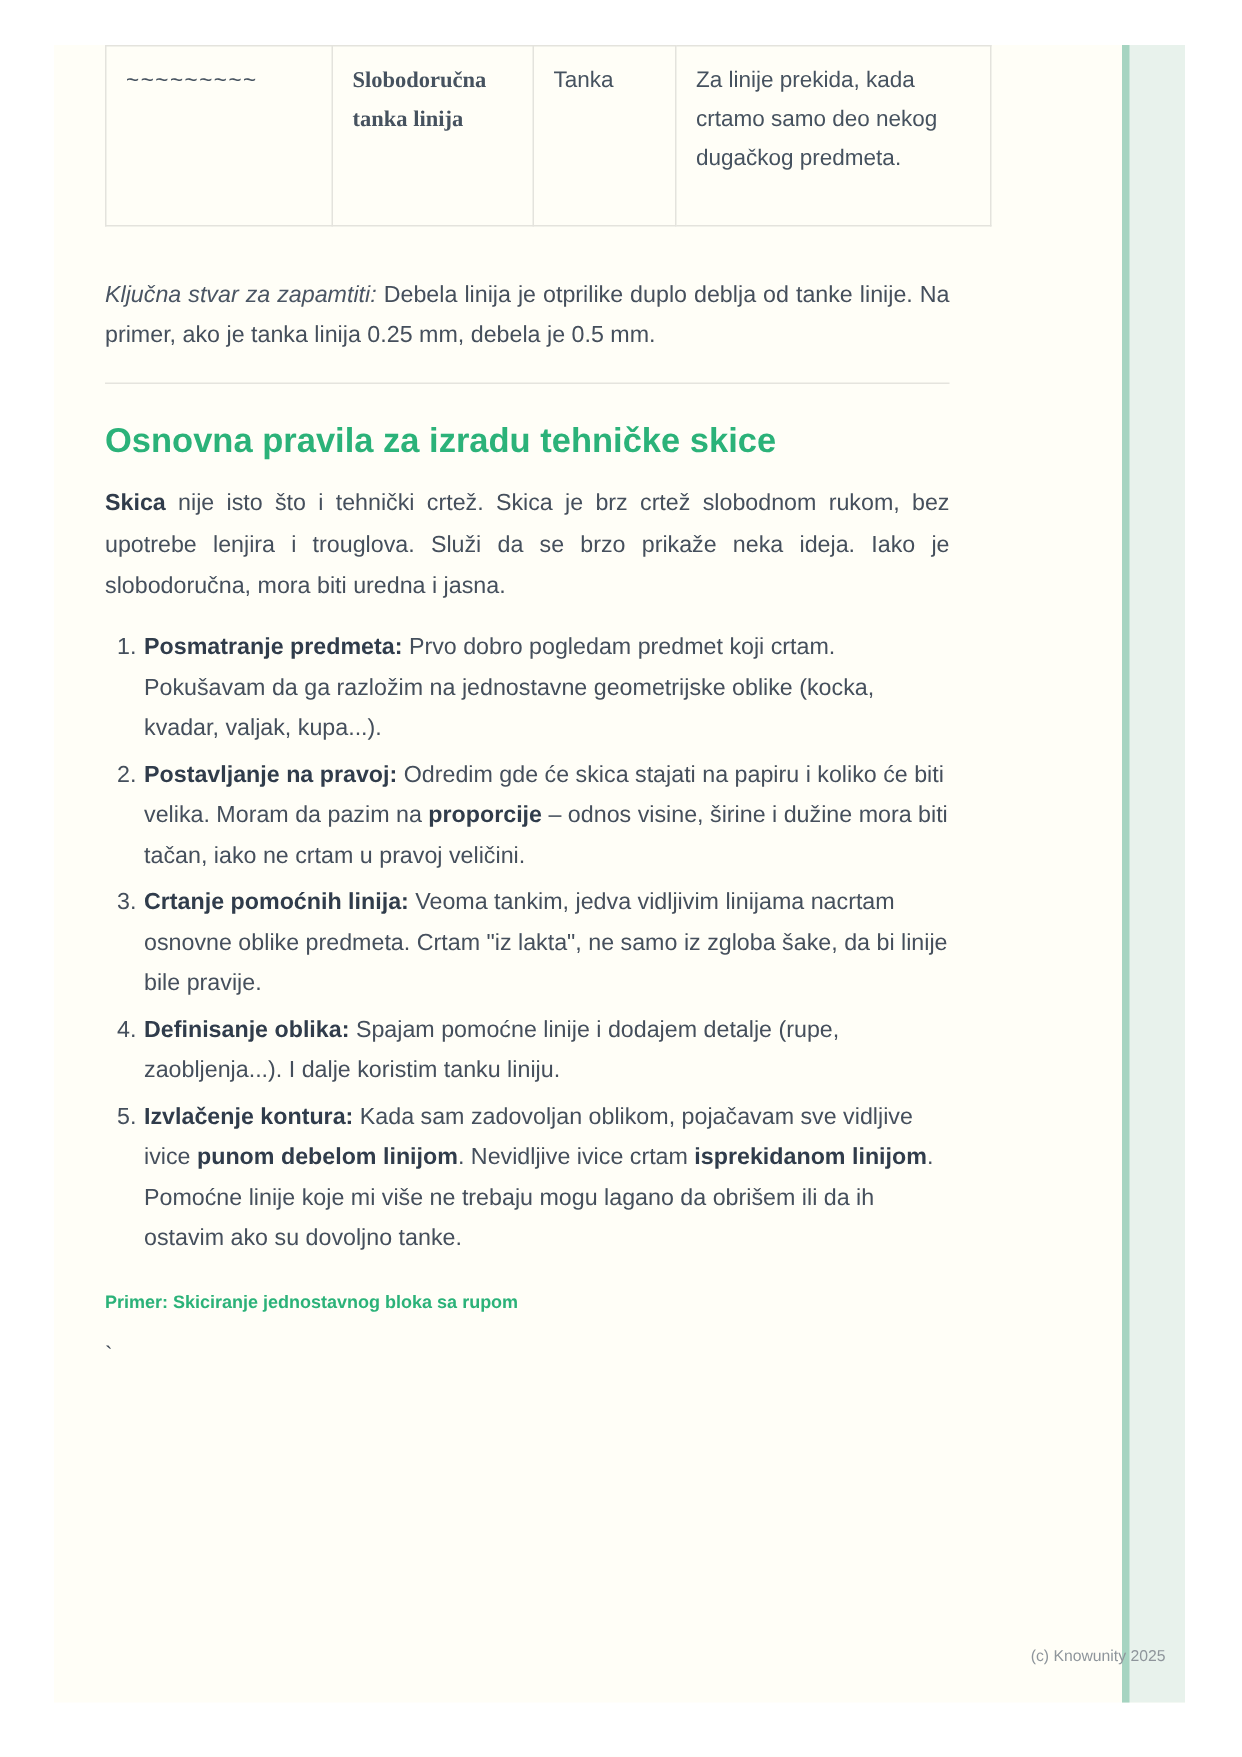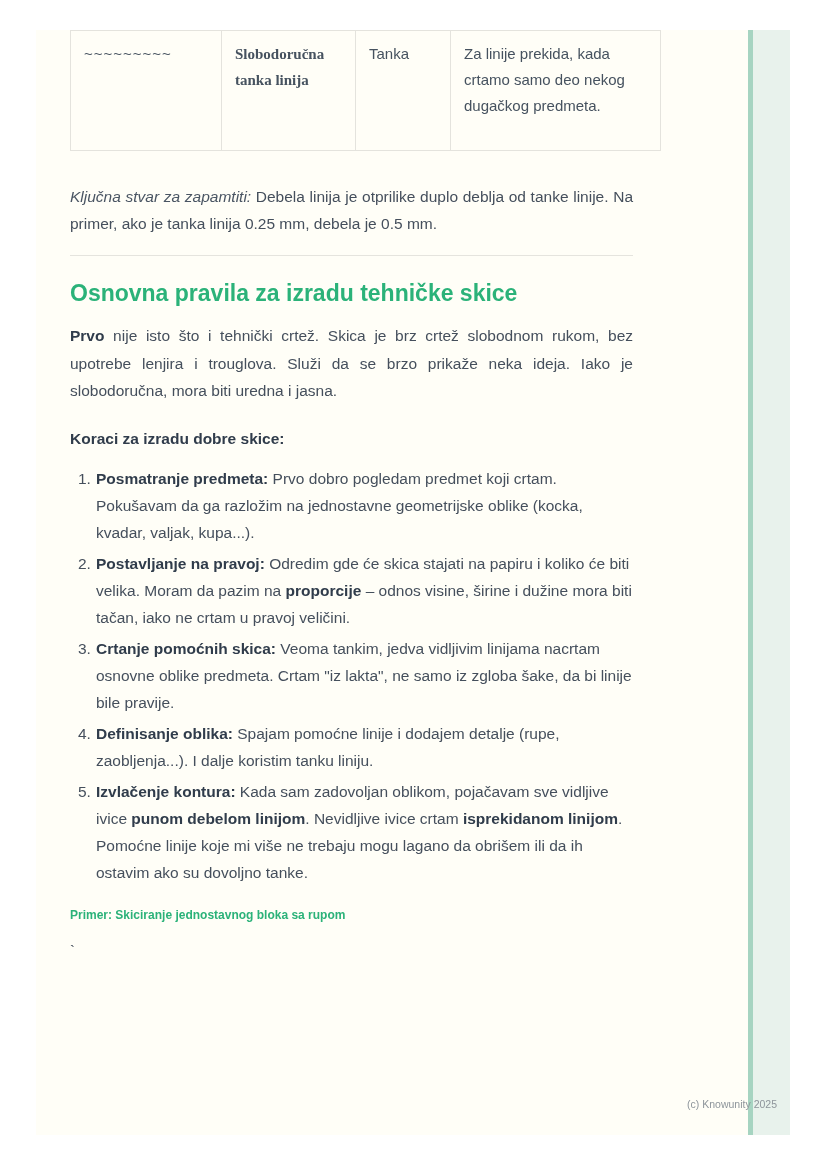--- a/index.html
+++ b/index.html
@@ -125,39 +125,38 @@
       </tr>
     </tbody>
       </table>
 
     <p class="keynote"><em>Ključna stvar za zapamtiti:</em><span> Debela linija je otprilike duplo deblja od tanke linije. Na primer, ako je tanka linija 0.25 mm, debela je 0.5 mm.</span></p>
 
     <hr class="divider">
 
     <h1 class="sec-title">Osnovna pravila za izradu tehničke skice</h1>
 
-    <p class="intro"><strong>Prvo</strong><span> nije isto što i tehnički crtež. Skica je brz crtež slobodnom rukom, bez upotrebe lenjira i trouglova. Služi da se brzo prikaže neka ideja. Iako je slobodoručna, mora biti uredna i jasna.</span></p>
+    <p class="intro"><strong>Skica</strong><span> nije isto što i tehnički crtež. Skica je brz crtež slobodnom rukom, bez upotrebe lenjira i trouglova. Služi da se brzo prikaže neka ideja. Iako je slobodoručna, mora biti uredna i jasna.</span></p>
 
-    <p class="steps-heading">Koraci za izradu dobre skice:</p>
 
     <div class="steps">
 
       <div class="step">
         <span class="step-num">1.</span>
         <div class="step-text"><strong>Posmatranje predmeta:</strong><span> Prvo dobro pogledam predmet koji crtam. Pokušavam da ga razložim na jednostavne geometrijske oblike (kocka, kvadar, valjak, kupa...).</span></div>
       </div>
 
       <div class="step">
         <span class="step-num">2.</span>
         <div class="step-text"><strong>Postavljanje na pravoj:</strong><span> Odredim gde će skica stajati na papiru i koliko će biti velika. Moram da pazim na </span><strong>proporcije</strong><span> – odnos visine, širine i dužine mora biti tačan, iako ne crtam u pravoj veličini.</span></div>
       </div>
 
       <div class="step">
         <span class="step-num">3.</span>
-        <div class="step-text"><strong>Crtanje pomoćnih skica:</strong><span> Veoma tankim, jedva vidljivim linijama nacrtam osnovne oblike predmeta. Crtam "iz lakta", ne samo iz zgloba šake, da bi linije bile pravije.</span></div>
+        <div class="step-text"><strong>Crtanje pomoćnih linija:</strong><span> Veoma tankim, jedva vidljivim linijama nacrtam osnovne oblike predmeta. Crtam "iz lakta", ne samo iz zgloba šake, da bi linije bile pravije.</span></div>
       </div>
 
       <div class="step">
         <span class="step-num">4.</span>
         <div class="step-text"><strong>Definisanje oblika:</strong><span> Spajam pomoćne linije i dodajem detalje (rupe, zaobljenja...). I dalje koristim tanku liniju.</span></div>
       </div>
 
       <div class="step">
         <span class="step-num">5.</span>
         <div class="step-text"><strong>Izvlačenje kontura:</strong><span> Kada sam zadovoljan oblikom, pojačavam sve vidljive ivice </span><strong>punom debelom linijom</strong><span>. Nevidljive ivice crtam </span><strong>isprekidanom linijom</strong><span>. Pomoćne linije koje mi više ne trebaju mogu lagano da obrišem ili da ih ostavim ako su dovoljno tanke.</span></div>

